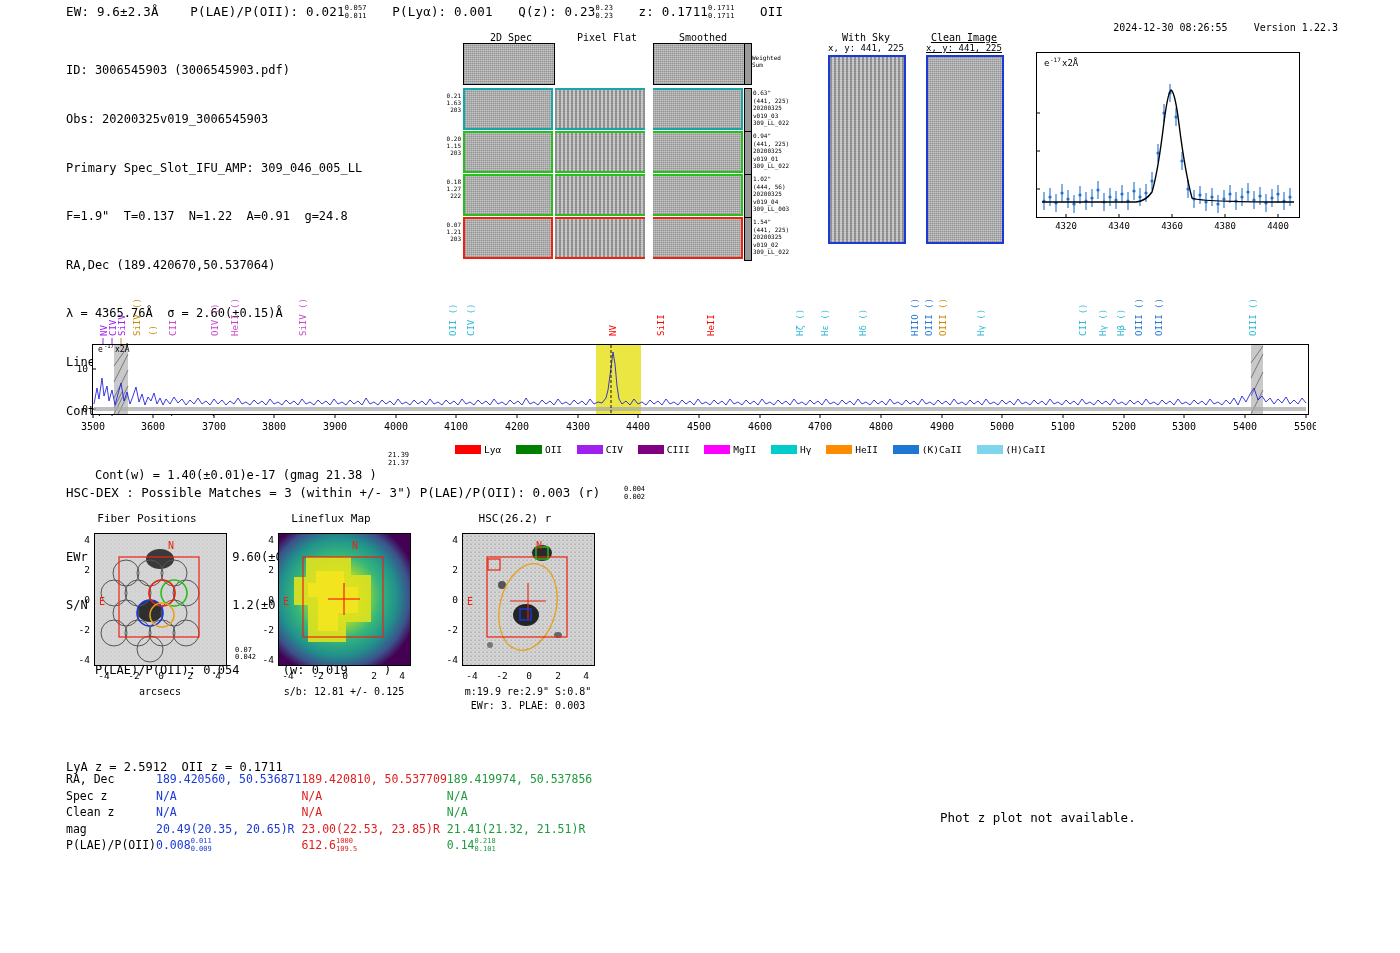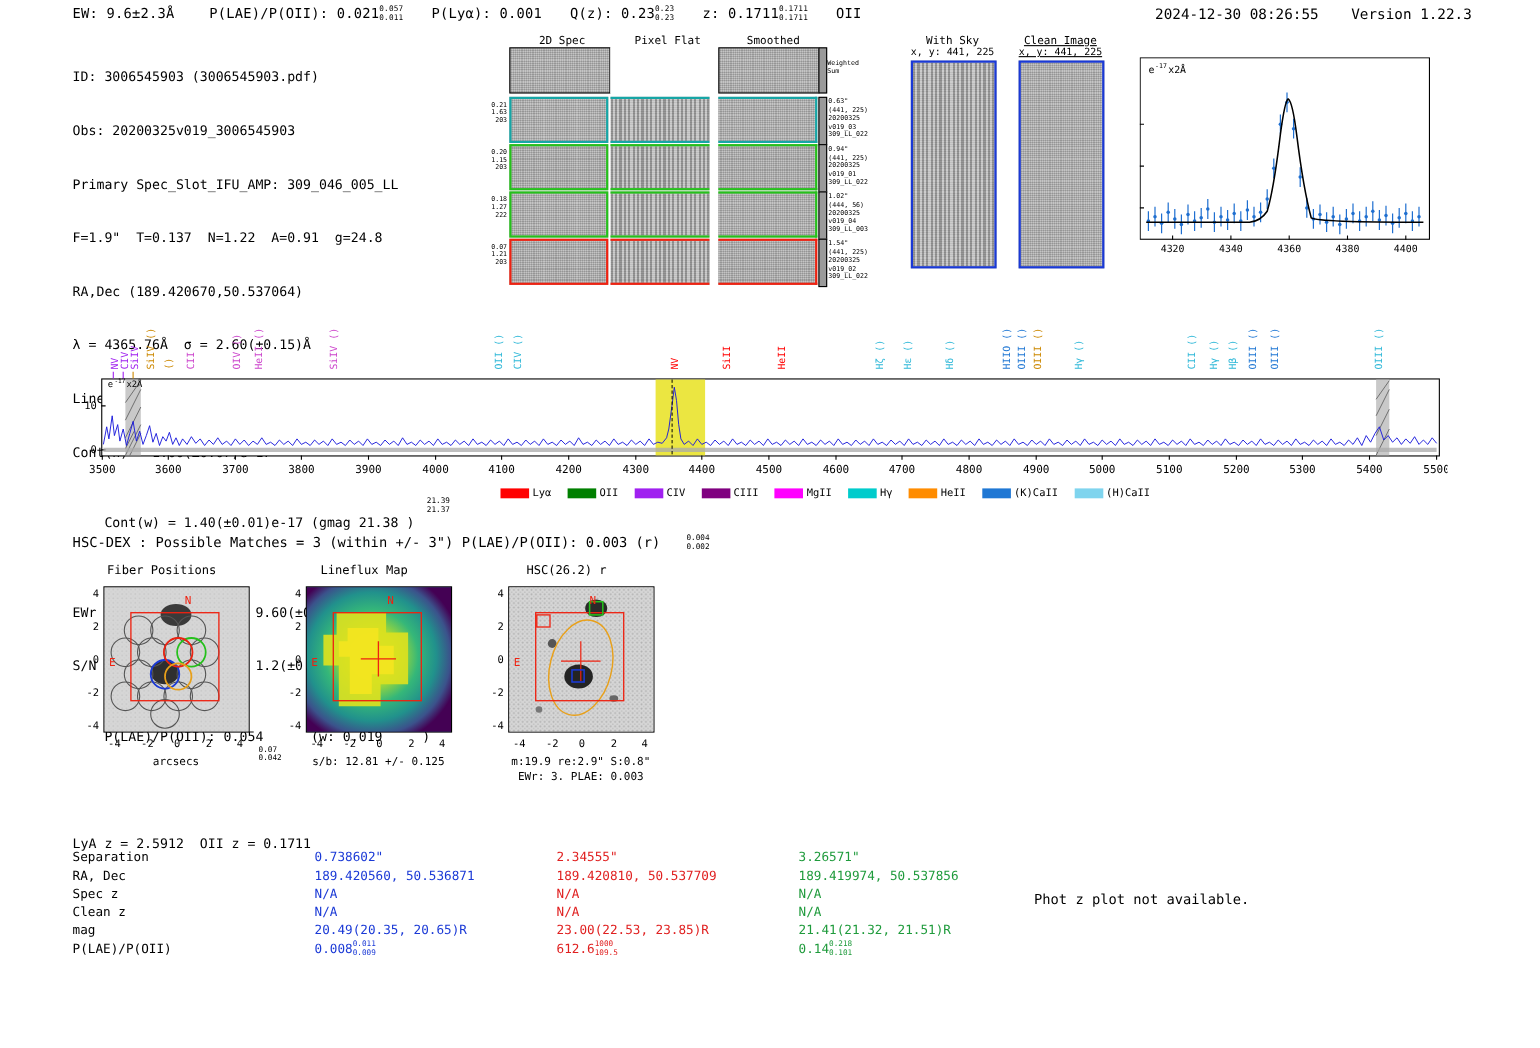--- a/index.html
+++ b/index.html
@@ -1,21 +1,21 @@
 <!DOCTYPE html>
 <html><head>
 <meta charset="utf-8">
 <style>
   html,body{margin:0;padding:0;background:#ffffff;}
   body{width:1400px;height:953px;position:relative;font-family:"DejaVu Sans Mono",monospace;color:#000;}
   .abs{position:absolute;}
   .supsub{display:inline-block;font-size:7px;line-height:7.5px;vertical-align:middle;text-align:left;}
   
   #hdr{left:66px;top:4px;font-size:12.5px;letter-spacing:0.2px;white-space:nowrap;}
-  #date{right:62px;top:6px;font-size:13px;white-space:nowrap;}
+  #date{right:62px;top:22px;font-size:10px;white-space:nowrap;}
   
   #info{left:66px;top:30px;font-size:12px;line-height:16.2px;white-space:pre;}
   
   .panelbox{border:1px solid #000;background:#cfcfcf;}
   .noise{
      background-image:
        repeating-linear-gradient(0deg, rgba(0,0,0,.10) 0 1px, rgba(255,255,255,.10) 1px 2px),
        repeating-linear-gradient(90deg, rgba(0,0,0,.10) 0 1px, rgba(255,255,255,.08) 1px 2px);
      background-color:#b9b9b9;
   }
@@ -72,21 +72,21 @@
   <div>LineFlux = 4.70(±0.24)e-16</div>
   <div>Cont(n) = 1.00(±0.07)e-17</div>
   <div style="position:relative;">
     <span>Cont(w) = 1.40(±0.01)e-17 (gmag 21.38 )</span>
     <span class="supsub" style="position:absolute;left:322px;top:1px;"><span>21.39</span><br><span>21.37</span></span>
   </div>
   <div>EWr = 13.00(±1.00) (w: 9.60(±0.49))Å</div>
   <div>S/N = 23.3(±0.4)  χ² = 1.2(±0.2)</div>
   <div style="position:relative;">
     <span>P(LAE)/P(OII): 0.054      (w: 0.019     )</span>
-    <span class="supsub" style="position:absolute;left:169px;top:1px;margin-top:32px;"><span>0.07</span><br><span>0.042</span></span>
+    <span class="supsub" style="position:absolute;left:169px;top:1px;"><span>0.07</span><br><span>0.042</span></span>
     <span class="supsub" style="position:absolute;left:278px;top:1px;"><span>0.022</span><br><span>0.017</span></span>
   </div>
   <div>LyA z = 2.5912  OII z = 0.1711</div>
 </div>
 
 <div class="abs" style="left:463px;top:32px;width:300px;height:220px;">
   <div class="abs lbl" style="left:0px;top:0px;width:96px;text-align:center;">2D Spec</div>
   <div class="abs lbl" style="left:96px;top:0px;width:96px;text-align:center;">Pixel Flat</div>
   <div class="abs lbl" style="left:192px;top:0px;width:96px;text-align:center;">Smoothed</div>
 
@@ -611,26 +611,20 @@
       <text x="128" y="152">2</text>
         <text x="156" y="152">4</text>
     </g>
     <text x="98" y="168" font-family="DejaVu Sans Mono, monospace" font-size="10" text-anchor="middle">m:19.9  re:2.9"  S:0.8"</text>
     <text x="98" y="182" font-family="DejaVu Sans Mono, monospace" font-size="10" text-anchor="middle">EWr: 3. PLAE: 0.003</text>
   </svg>
 </div>
 
 <table id="matchtbl" class="abs" cellspacing="0" cellpadding="0">
   <tbody>
-      <tr>
-    <td style="width:220px;">Separation</td>
-    <td class="c1" style="width:220px;">0.738602"</td>
-    <td class="c2" style="width:220px;">2.34555"</td>
-    <td class="c3" style="width:220px;">3.26571"</td>
-  </tr>
   <tr>
     <td>RA, Dec</td>
     <td class="c1">189.420560, 50.536871</td>
     <td class="c2">189.420810, 50.537709</td>
     <td class="c3">189.419974, 50.537856</td>
   </tr>
   <tr>
     <td>Spec z</td>
     <td class="c1">N/A</td>
     <td class="c2">N/A</td>

